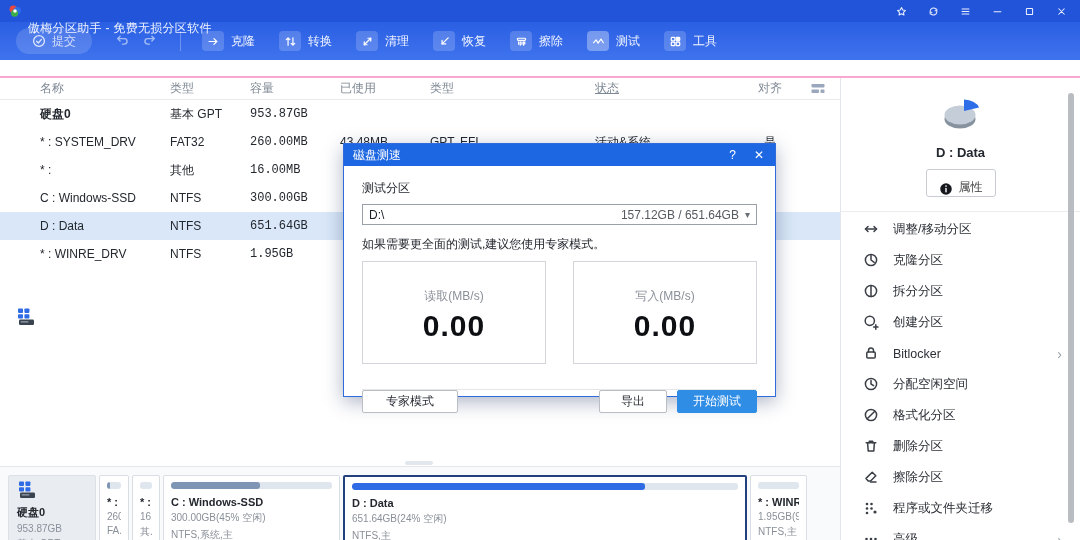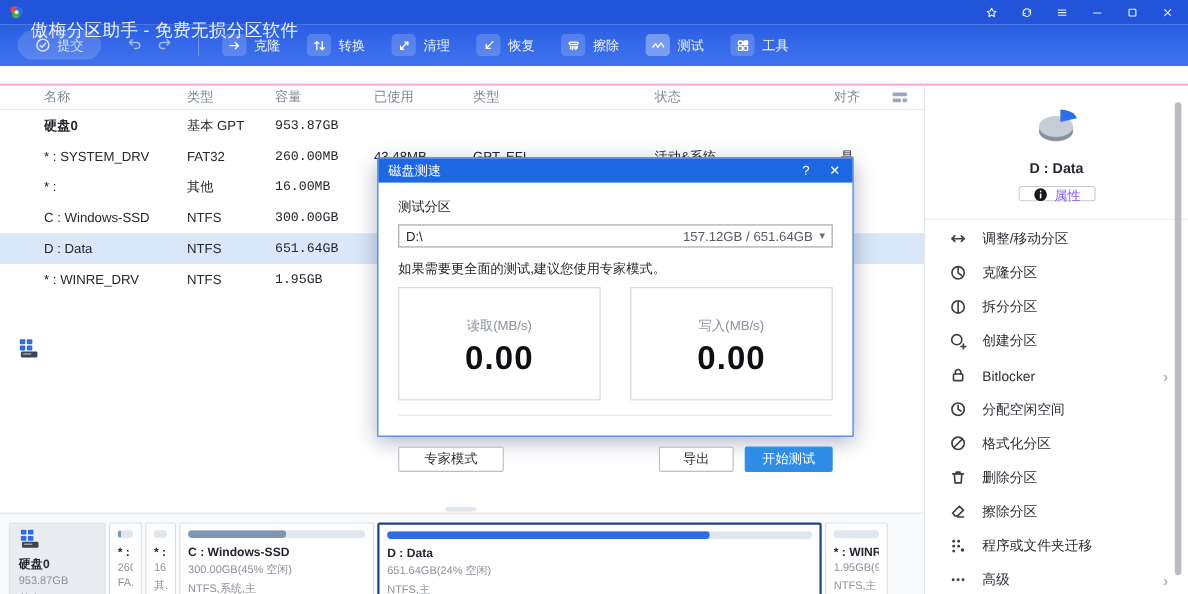--- a/index.html
+++ b/index.html
@@ -3,21 +3,21 @@
 <meta charset="utf-8">
 <style>
   * { margin:0; padding:0; box-sizing:border-box; }
   html,body { width:1080px; height:540px; overflow:hidden; }
   body { font-family:"Liberation Sans","DejaVu Sans",sans-serif; font-size:12px; color:#23272e; background:#fff; }
   #app { position:relative; width:1080px; height:540px; overflow:hidden; }
 
   
   .titlebar { height:22px; background:#2254da; display:flex; align-items:center; padding:0 8px; color:#fff; }
   .logo { width:14px; height:14px; margin-right:6px; display:inline-flex; }
-  .win-title { font-size:16px; color:#eef2ff; letter-spacing:.3px;margin-top:34px; }
+  .win-title { font-size:12px; color:#eef2ff; letter-spacing:.3px;margin-top:34px; }
   .win-controls { margin-left:auto; display:flex; align-items:center; gap:10px; }
   .wc { width:22px; height:16px; display:inline-flex; align-items:center; justify-content:center; color:#fff; opacity:.92; cursor:default; }
   .wc svg { width:11px; height:11px; }
 
   
   .toolbar { height:38px; background:linear-gradient(180deg,#2a5fe3 0%,#3f73ee 100%); display:flex; align-items:center; padding:0 16px; }
   .submit-btn { display:flex; align-items:center; gap:6px; background:rgba(255,255,255,.15); border:none; border-radius:13px; height:26px; padding:0 16px; color:rgba(255,255,255,.75); font-size:12px; }
   .submit-btn svg { width:14px; height:14px; opacity:.8; }
   .undo-redo { display:flex; gap:14px; margin-left:22px; opacity:.55; color:#fff; }
   .undo-redo svg { width:15px; height:13px; }
@@ -30,21 +30,21 @@
 
   
   .content { display:flex; height:480px; border-top:2px solid #f9a8d4;margin-top:16px; }
   .main { width:840px; position:relative; background:#fff; }
   .sidebar { width:240px; border-left:1px solid #e2e5ea; position:relative; background:#fff; }
 
   
   .thead { display:flex; height:22px; align-items:center; border-bottom:1px solid #e8eaee; color:#7e8894; }
   .cell { flex:none; white-space:nowrap; overflow:hidden; }
   .c0 { width:170px; padding-left:40px; position:relative; }
-  .c1 { width:80px; } .c2 { width:90px;font-family:Liberation Mono, monospace; } .c3 { width:90px; } .c4 { width:165px; } .c5 { width:140px; } .c6 { width:70px; text-align:center; }
+  .c1 { width:80px; } .c2 { width:90px;font-family:Liberation Mono, monospace; } .c3 { width:90px; } .c4 { width:165px; } .c5 { width:140px;text-decoration:underline; } .c6 { width:70px; text-align:center; }
   .thead-view { margin-left:auto; margin-right:14px; display:inline-flex; }
   .trow { display:flex; height:28px; align-items:center; }
   .trow.selected { background:#d9e7f8; }
   .trow .row-icon { position:absolute; left:16px; top:50%; transform:translateY(-50%); display:inline-flex; }
   .trow.disk-row .c0 { font-weight:bold; }
 
   
   .hscroll-thumb { position:absolute; left:405px; top:383px; width:28px; height:4px; background:#e2e7ee; border-radius:2px; }
   .vscroll-thumb { position:absolute; right:4px; bottom:14px; width:8px; height:66px; background:#8f9398; border-radius:4px; }
 
@@ -57,21 +57,21 @@
   .dm-part.selected { border:2px solid #23407e; }
   .dm-bar { height:7px; background:#dfe6ee; border-radius:3px; overflow:hidden; }
   .dm-fill { height:100%; border-radius:3px; }
   .dm-pname { font-weight:bold; font-size:11px; margin-top:7px; white-space:nowrap; overflow:hidden; }
   .dm-pinfo { font-size:10px; color:#8a9099; margin-top:3px; white-space:nowrap; overflow:hidden; }
 
   
   .side-top { text-align:center; padding-top:14px; }
   .side-name { font-weight:bold; font-size:13px; margin-top:6px; }
   .side-info { color:#8a9099; font-size:11px; margin-top:5px; }
-  .props-btn { display:inline-flex; align-items:flex-start; gap:6px; border:1px solid #c8ccd2; background:#fff; border-radius:3px; height:14px; padding:0 12px; margin-top:9px; font-size:12px; color:#8b5cf6; }
+  .props-btn { display:inline-flex; align-items:flex-end; gap:6px; border:1px solid #c8ccd2; background:#fff; border-radius:3px; height:28px; padding:0 12px; margin-top:9px; font-size:12px; color:#404040; }
   .side-divider { height:1px; background:#ececee; margin:12px 0 2px 0; }
   .side-item { display:flex; align-items:center; height:31px; padding:0 18px 0 22px; color:#2b2f36; font-size:12.5px; cursor:default; }
   .side-item .si-icon { width:17px; height:17px; margin-right:13px; display:inline-flex; color:#3a3f46; }
   .side-item .si-icon svg { width:16px; height:16px; }
   .side-item .si-chevron { margin-left:auto; color:#9aa0a8; font-size:14px; }
   .side-scroll-thumb { position:absolute; right:6px; top:15px; width:6px; height:430px; background:#b9bcc1; border-radius:3px; }
 
   
   .dialog { position:absolute; left:343px; top:143px; width:433px; height:254px; background:#fff; border:1px solid #2e6bdc; box-shadow:0 5px 18px rgba(20,40,90,.35); }
   .dlg-title { height:22px; background:#1d67e2; color:#fff; display:flex; align-items:center; padding:0 9px; font-size:12px; }
@@ -82,21 +82,21 @@
   .dlg-label { font-size:12px; color:#23272e; margin-top:4px; }
   .dlg-select { margin-top:7px; height:21px; border:1px solid #9aa0a8; display:flex; align-items:center; padding:0 6px; background:#fff; }
   .dlg-select .sel-val { color:#1b1f26; }
   .dlg-select .sel-size { margin-left:auto; color:#555a61; }
   .dlg-select .sel-caret { color:#6a6f76; margin-left:6px; font-size:10px; }
   .dlg-hint { margin-top:11px; font-size:12px; color:#23272e; }
   .dlg-panels { display:flex; gap:27px; margin-top:8px; }
   .dlg-panel { flex:1; height:103px; border:1px solid #d2d5da; text-align:center; }
   .panel-label { margin-top:26px; color:#8a9099; font-size:12px; }
   .panel-value { margin-top:4px; font-size:30px; font-weight:bold; color:#0d0f12; letter-spacing:1px; }
-  .dlg-footer { display:flex; align-items:center; margin-top:13px; border-top:1px solid #e6e6e8; padding:28px 0; }
+  .dlg-footer { display:flex; align-items:center; margin-top:25px; border-top:1px solid #e6e6e8; padding:0 0; }
   .dlg-btn { height:23px; border:1px solid #b9bdc4; background:#fff; border-radius:2px; font-size:12px; color:#2b2f36; padding:0 14px; }
   .btn-expert { width:96px; }
   .btn-export { margin-left:auto; width:68px; }
   .btn-start { width:80px; margin-left:10px; background:#2f8de6; border-color:#2f8de6; color:#fff; }
 </style>
 </head>
 <body>
 
 <div id="app">
 

